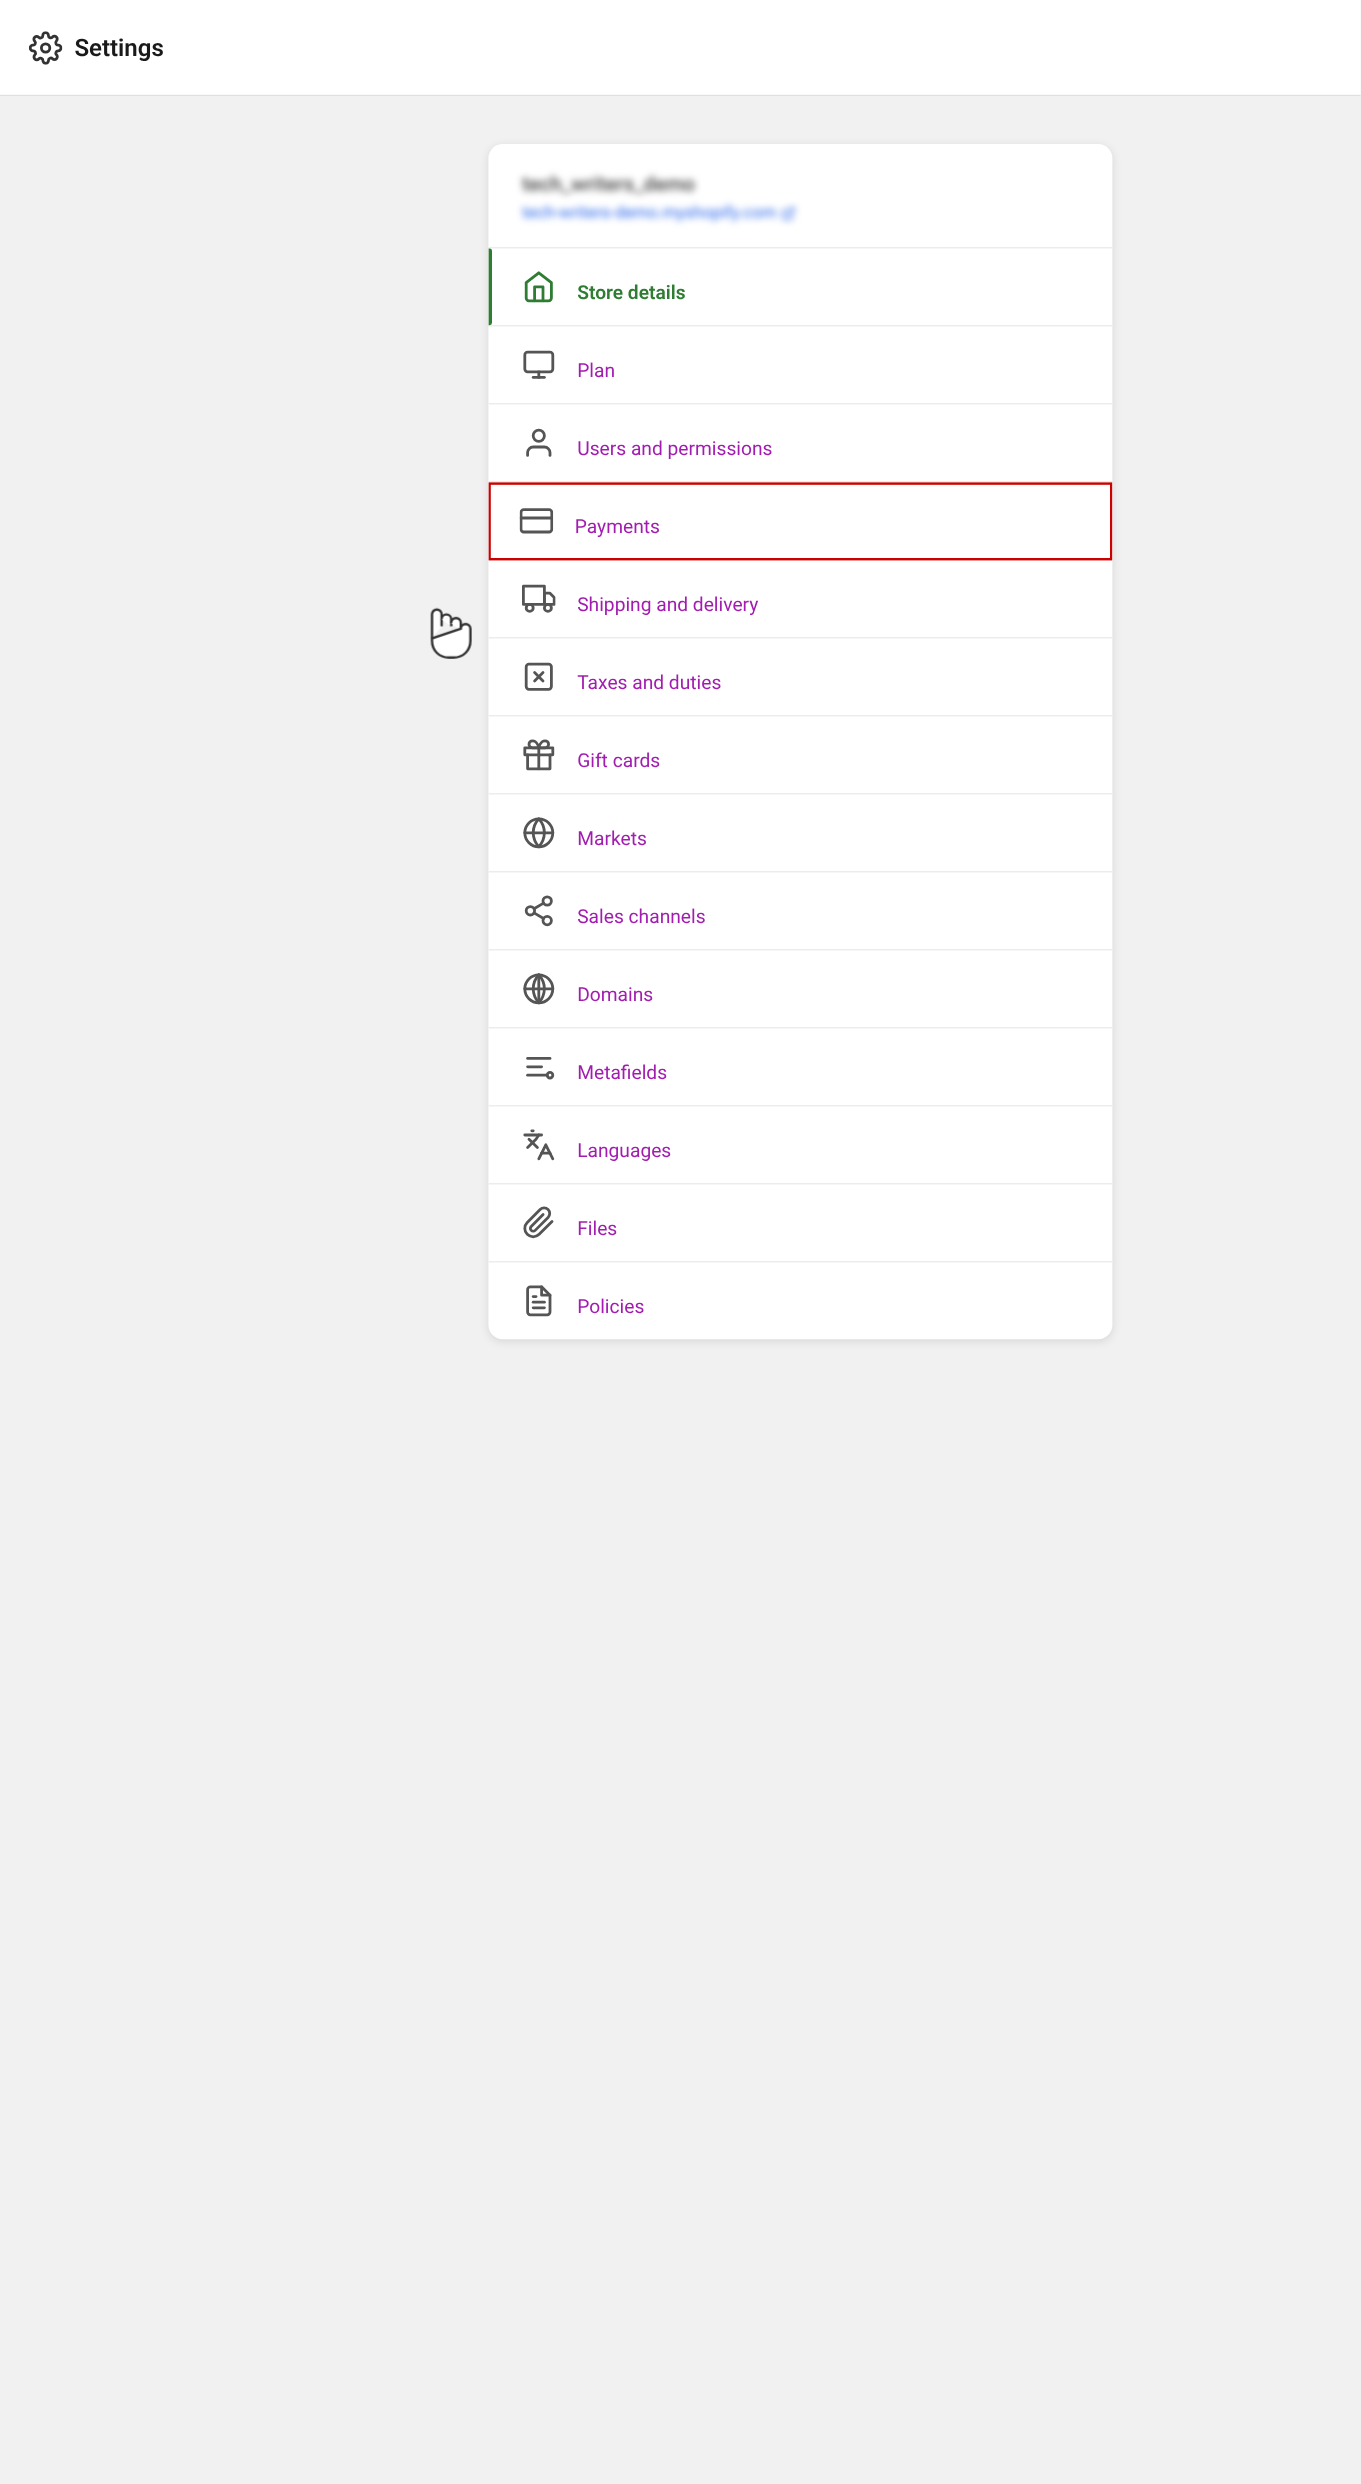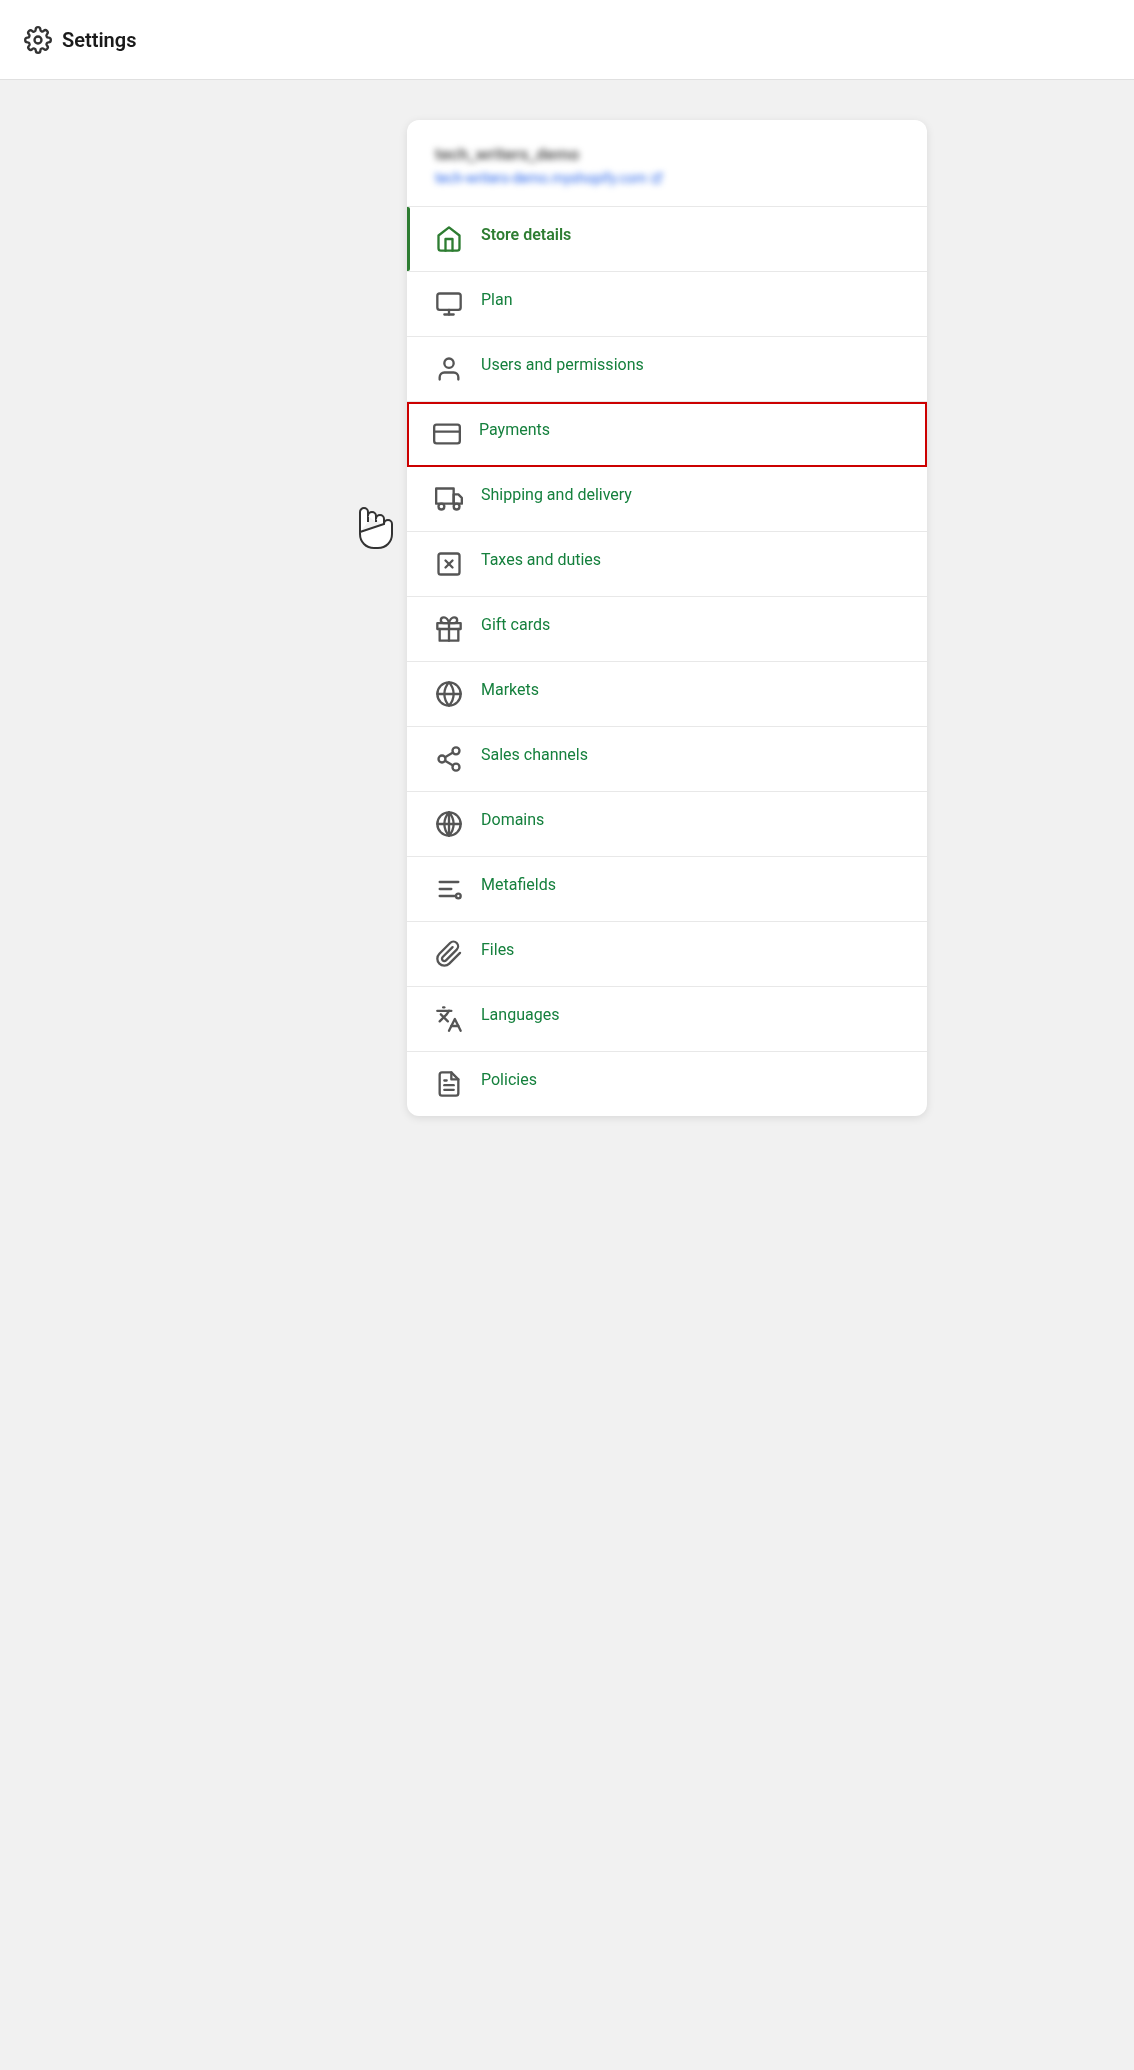--- a/index.html
+++ b/index.html
@@ -82,21 +82,21 @@
     }
 
     .store-url-link-icon {
       width: 12px;
       height: 12px;
     }
 
     
     .nav-item {
       display: flex;
-      align-items: flex-start;
+      align-items: flex-end;
       padding: 18px 28px;
       border-bottom: 1px solid #e8e8e8;
       cursor: pointer;
       position: relative;
       transition: background 0.1s;
     }
 
     .nav-item:last-child {
       border-bottom: none;
     }
@@ -138,21 +138,21 @@
       flex-shrink: 0;
       color: #555;
     }
 
     .nav-item.active .nav-icon {
       color: #2e7d32;
     }
 
     .nav-label {
       font-size: 16px;
-      color: #15803d;
+      color: #a21caf;
       font-weight: 400;
     }
 
     
     .cursor-overlay {
       position: absolute;
       left: 258px;
       top: 460px;
       width: 60px;
       height: 60px;
@@ -322,38 +322,38 @@
             <line x1="4" y1="18" x2="18" y2="18"></line>
             <circle cx="20" cy="18" r="2"></circle>
           </svg>
         </div>
         <span class="nav-label">Metafields</span>
       </div>
 
       <div class="nav-item">
         <div class="nav-icon">
           <svg viewBox="0 0 24 24" fill="none" stroke="currentColor" stroke-width="2" stroke-linecap="round" stroke-linejoin="round">
-            <path d="M21.44 11.05l-9.19 9.19a6 6 0 0 1-8.49-8.49l9.19-9.19a4 4 0 0 1 5.66 5.66l-9.2 9.19a2 2 0 0 1-2.83-2.83l8.49-8.48"></path>
-          </svg>
-        </div>
-        <span class="nav-label">Files</span>
-      </div>
-
-      <div class="nav-item">
-        <div class="nav-icon">
-          <svg viewBox="0 0 24 24" fill="none" stroke="currentColor" stroke-width="2" stroke-linecap="round" stroke-linejoin="round">
             <path d="M5 8l6 6"></path>
             <path d="M4 14l6-6 2-3"></path>
             <path d="M2 5h12"></path>
             <path d="M7 2h1"></path>
             <path d="M22 22l-5-10-5 10"></path>
             <path d="M14 18h6"></path>
           </svg>
         </div>
         <span class="nav-label">Languages</span>
+      </div>
+
+      <div class="nav-item">
+        <div class="nav-icon">
+          <svg viewBox="0 0 24 24" fill="none" stroke="currentColor" stroke-width="2" stroke-linecap="round" stroke-linejoin="round">
+            <path d="M21.44 11.05l-9.19 9.19a6 6 0 0 1-8.49-8.49l9.19-9.19a4 4 0 0 1 5.66 5.66l-9.2 9.19a2 2 0 0 1-2.83-2.83l8.49-8.48"></path>
+          </svg>
+        </div>
+        <span class="nav-label">Files</span>
       </div>
 
       <div class="nav-item">
         <div class="nav-icon">
           <svg viewBox="0 0 24 24" fill="none" stroke="currentColor" stroke-width="2" stroke-linecap="round" stroke-linejoin="round">
             <path d="M14 2H6a2 2 0 0 0-2 2v16a2 2 0 0 0 2 2h12a2 2 0 0 0 2-2V8z"></path>
             <polyline points="14 2 14 8 20 8"></polyline>
             <line x1="16" y1="13" x2="8" y2="13"></line>
             <line x1="16" y1="17" x2="8" y2="17"></line>
             <polyline points="10 9 9 9 8 9"></polyline>

